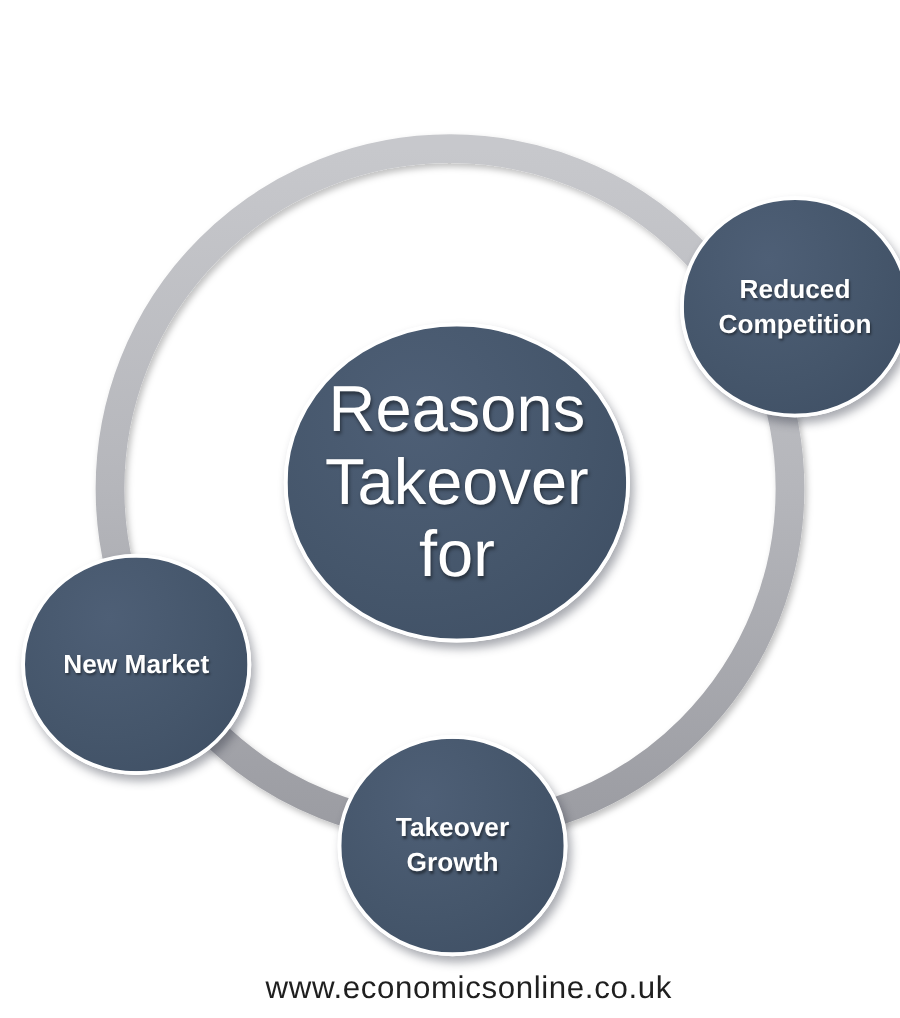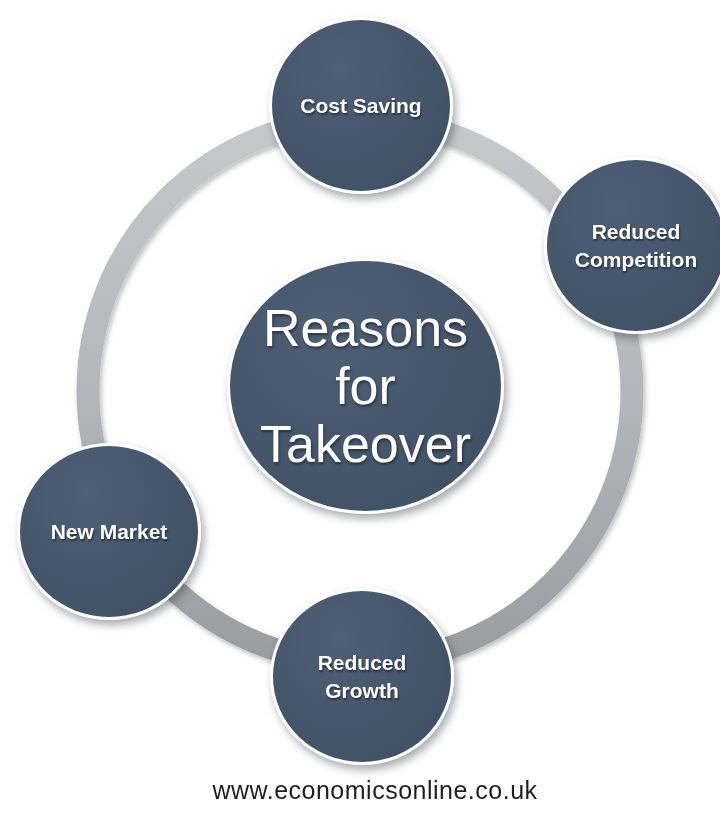--- a/index.html
+++ b/index.html
@@ -98,36 +98,33 @@
       <filter id="ringShadow" x="-10%" y="-10%" width="120%" height="120%">
         <feDropShadow dx="2" dy="3" stdDeviation="2.5" flood-color="#000000" flood-opacity="0.25"></feDropShadow>
       </filter>
     </defs>
     <circle cx="360" cy="391" r="272" fill="none" stroke="url(#ringGrad)" stroke-width="23" filter="url(#ringShadow)"></circle>
   </svg>
 
   <div class="node center-node">
     <div class="center-title">
       <div>Reasons</div>
+      <div>Takeover</div>
       <div>for</div>
-      <div>Takeover</div>
     </div>
   </div>
 
-  <div class="node outer n-cs">
-    <span class="nlabel">Cost Saving</span>
-  </div>
 
   <div class="node outer n-rc">
     <span class="nlabel">Reduced Competition</span>
   </div>
 
 
   <div class="node outer n-bg">
-    <span class="nlabel">Reduced Growth</span>
+    <span class="nlabel">Takeover Growth</span>
   </div>
 
   <div class="node outer n-nm">
     <span class="nlabel">New Market</span>
   </div>
 
 
   <div class="footer-url">www.economicsonline.co.uk</div>
 
 </div>

